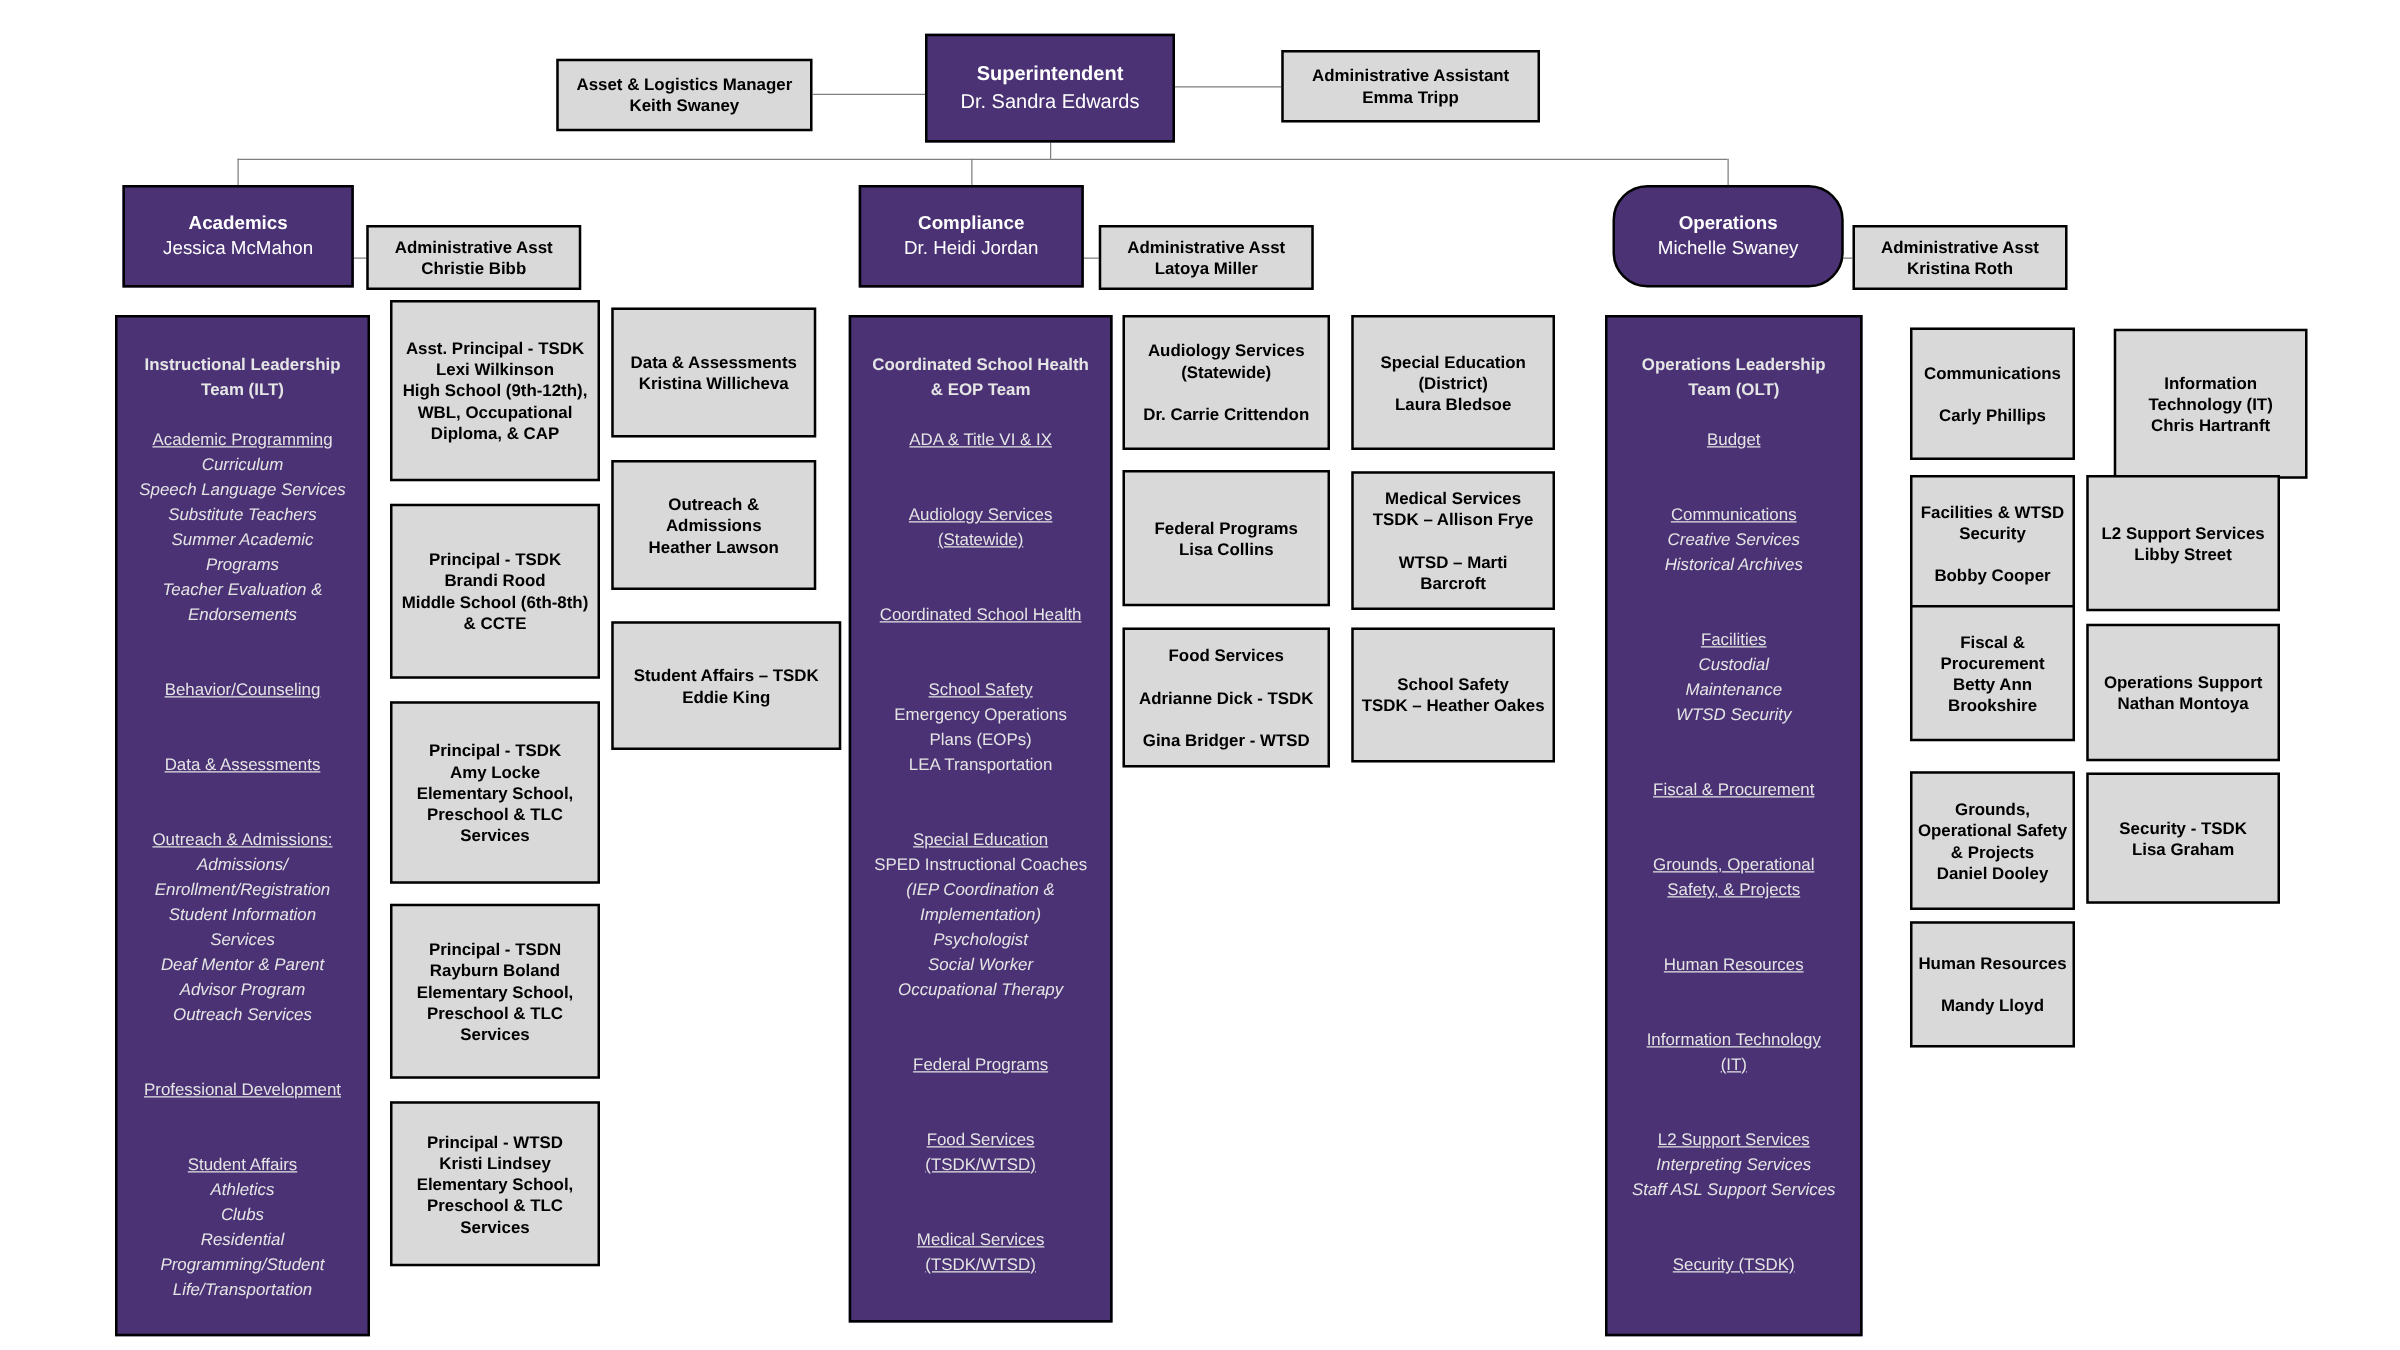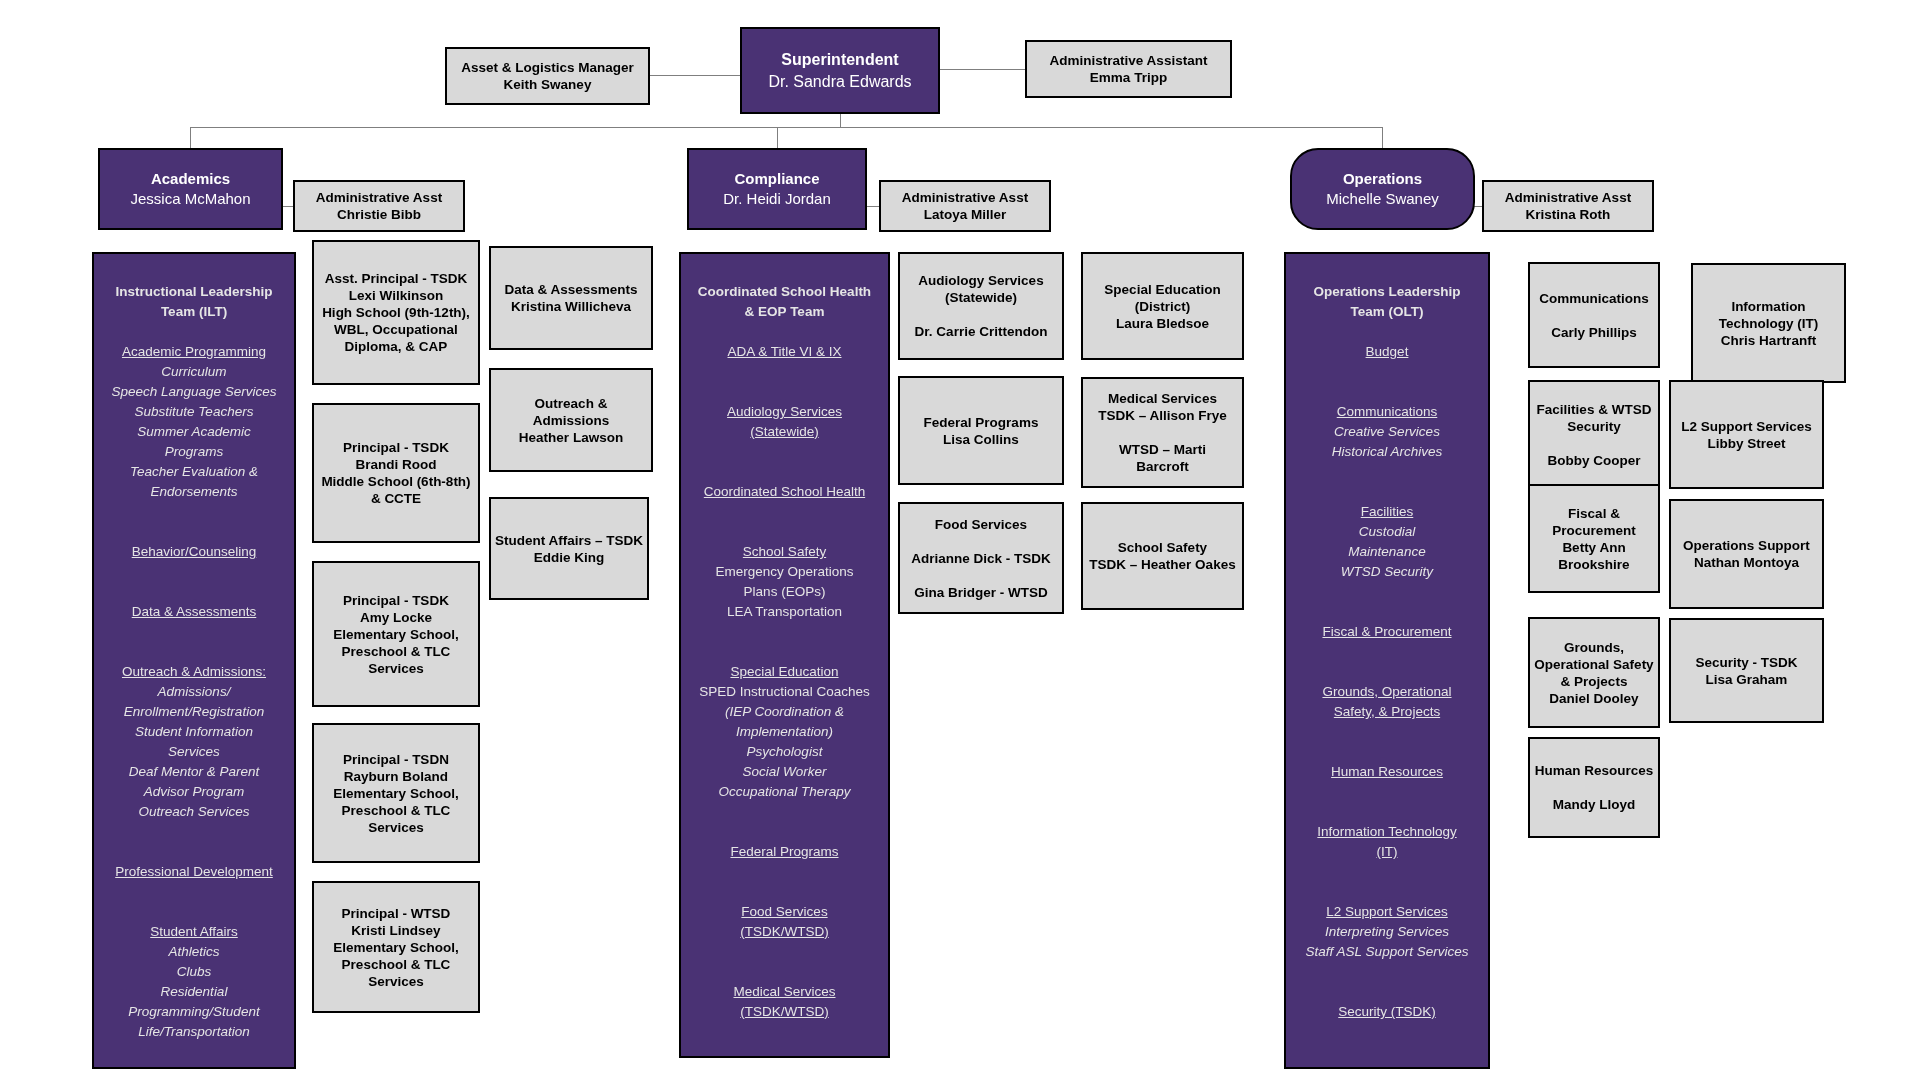--- a/index.html
+++ b/index.html
@@ -243,21 +243,21 @@
 
   <div class="abs gbox" style="left:489px;top:246px;width:164px;height:104px;">
       <div class="ln ln-text">Data &amp; Assessments</div>
       <div class="ln ln-text">Kristina Willicheva</div>
     </div>
   <div class="abs gbox" style="left:489px;top:368px;width:164px;height:104px;">
       <div class="ln ln-text">Outreach &amp;</div>
       <div class="ln ln-text">Admissions</div>
       <div class="ln ln-text">Heather Lawson</div>
     </div>
-  <div class="abs gbox" style="left:489px;top:497px;width:160px;height:103px;">
+  <div class="abs gbox" style="left:489px;top:497px;width:184px;height:103px;">
       <div class="ln ln-text">Student Affairs – TSDK</div>
       <div class="ln ln-text">Eddie King</div>
     </div>
 
   <div class="abs gbox" style="left:898px;top:252px;width:166px;height:108px;">
       <div class="ln ln-text">Audiology Services</div>
       <div class="ln ln-text">(Statewide)</div>
       <div class="ln ln-text">&nbsp;</div>
       <div class="ln ln-text">Dr. Carrie Crittendon</div>
     </div>

